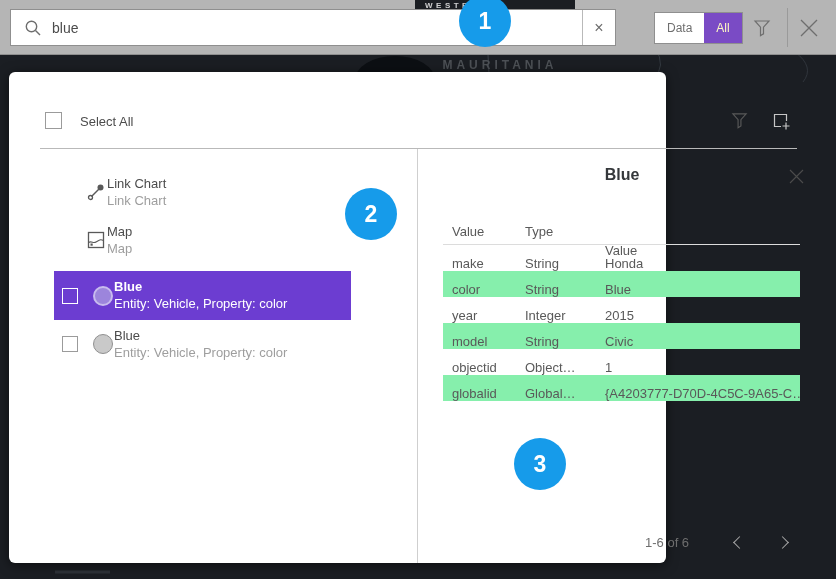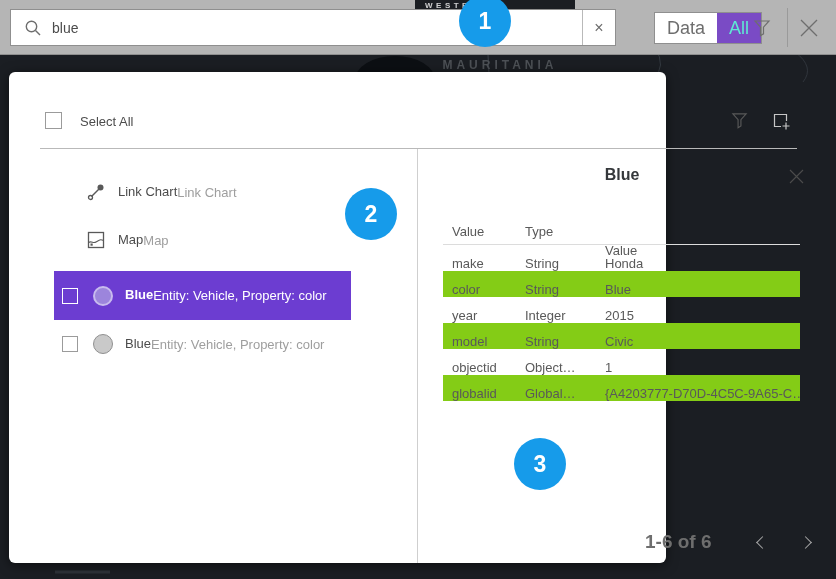--- a/index.html
+++ b/index.html
@@ -37,24 +37,24 @@
   .clear-btn{
     flex:0 0 32px;height:100%;display:flex;align-items:center;justify-content:center;
     border-left:1px solid #b9b9b9;color:#6e6e6e;font-size:16px;cursor:pointer;
   }
   .segmented{
     position:absolute;left:654px;top:12px;height:32px;display:flex;
     border:1px solid #8f8f8f;box-sizing:border-box;background:#fff;
   }
   .seg{
     display:flex;align-items:center;justify-content:center;
-    font-size:18px;padding:0 12px;cursor:pointer;
+    font-size:12px;padding:0 12px;cursor:pointer;
   }
   .seg.inactive{background:#fff;color:#6e6e6e;}
-  .seg.active{background:var(--purple-accent);color:#5eead4;}
+  .seg.active{background:var(--purple-accent);color:#fef9c3;}
   .topbar-funnel{position:absolute;left:752px;top:17px;cursor:pointer;}
   .topbar-vdiv{position:absolute;left:787px;top:8px;width:1px;height:39px;background:#9a9a9a;}
   .topbar-close{position:absolute;left:797px;top:16px;cursor:pointer;}
   
   .badge{
     position:absolute;width:52px;height:52px;border-radius:50%;
     background:var(--badge-blue);color:#fff;display:flex;align-items:center;justify-content:center;
     font-size:23px;font-weight:bold;z-index:10;
   }
   .badge1{left:459px;top:-5px;}
@@ -78,48 +78,48 @@
   
   .results-list{position:absolute;left:31px;top:96px;width:334px;}
   .list-item{
     height:48px;margin-left:14px;width:297px;display:flex;align-items:center;
     box-sizing:border-box;cursor:pointer;
   }
   .list-item .cb{margin-left:8px;}
   .list-item.no-cb{padding-left:31px;}
   .list-item .licon{flex:0 0 22px;height:22px;margin-left:14px;display:flex;align-items:center;justify-content:center;color:#595959;}
   .list-item.no-cb .licon{margin-left:0;}
-  .list-item .txt{display:flex;margin-left:11px;min-width:0;}
+  .list-item .txt{display:flex;flex-direction:column;margin-left:0;min-width:0;}
   .list-item .t{font-size:13px;color:#4c4c4c;line-height:16px;white-space:nowrap;}
   .list-item .s{font-size:13px;color:#9e9e9e;line-height:17px;white-space:nowrap;}
   .list-item .entity-dot{width:20px;height:20px;border-radius:50%;background:#c9c9c9;border:1.5px solid #909090;box-sizing:border-box;}
   .list-item.selected{background:var(--purple-selected);height:49px;margin-top:7px;}
   .list-item.selected .cb{border:1.5px solid #fff;background:transparent;}
   .list-item.selected .t{color:#fff;font-weight:bold;}
   .list-item.selected .s{color:#fff;}
   .list-item.selected .entity-dot{background:#9c85dc;border:2px solid #c8bbee;}
   
   .detail{position:absolute;left:408px;top:0;width:410px;height:491px;}
   .detail-title{
     position:absolute;left:0;top:94px;width:100%;text-align:center;
     font-size:16px;font-weight:bold;color:#35383b;
   }
   .detail-close{position:absolute;right:22px;top:96px;cursor:pointer;}
   .dtable{position:absolute;left:26px;top:146px;width:357px;font-size:13px;color:#595959;}
   .dhead{display:flex;height:26px;align-items:center;border-bottom:1px solid #dcdcdc;}
   .dhead span{display:block;}
   .trow{display:flex;height:26px;align-items:flex-end;}
-  .trow.alt{background:#84cc16;}
+  .trow.alt{background:#86efac;}
   .col-name{width:82px;padding-left:9px;box-sizing:border-box;flex:0 0 auto;}
   .col-type{width:80px;flex:0 0 auto;}
   .col-value{flex:1 1 auto;white-space:nowrap;overflow:hidden;margin-top:39px;}
   .pagination{
     position:absolute;left:228px;top:462px;display:flex;align-items:center;height:16px;
   }
-  .pag-label{font-size:19px;color:#6e6e6e;font-weight:bold;}
+  .pag-label{font-size:13px;color:#6e6e6e;}
   .chev{width:8px;height:8px;border-left:1.5px solid #a9a9a9;border-bottom:1.5px solid #a9a9a9;display:inline-block;cursor:pointer;}
   .chev.left{transform:rotate(45deg);margin-left:46px;}
   .chev.right{transform:rotate(-135deg);margin-left:34px;}
   svg{display:block;}
 </style>
 </head>
 <body>
 
 <div class="screen">
 

